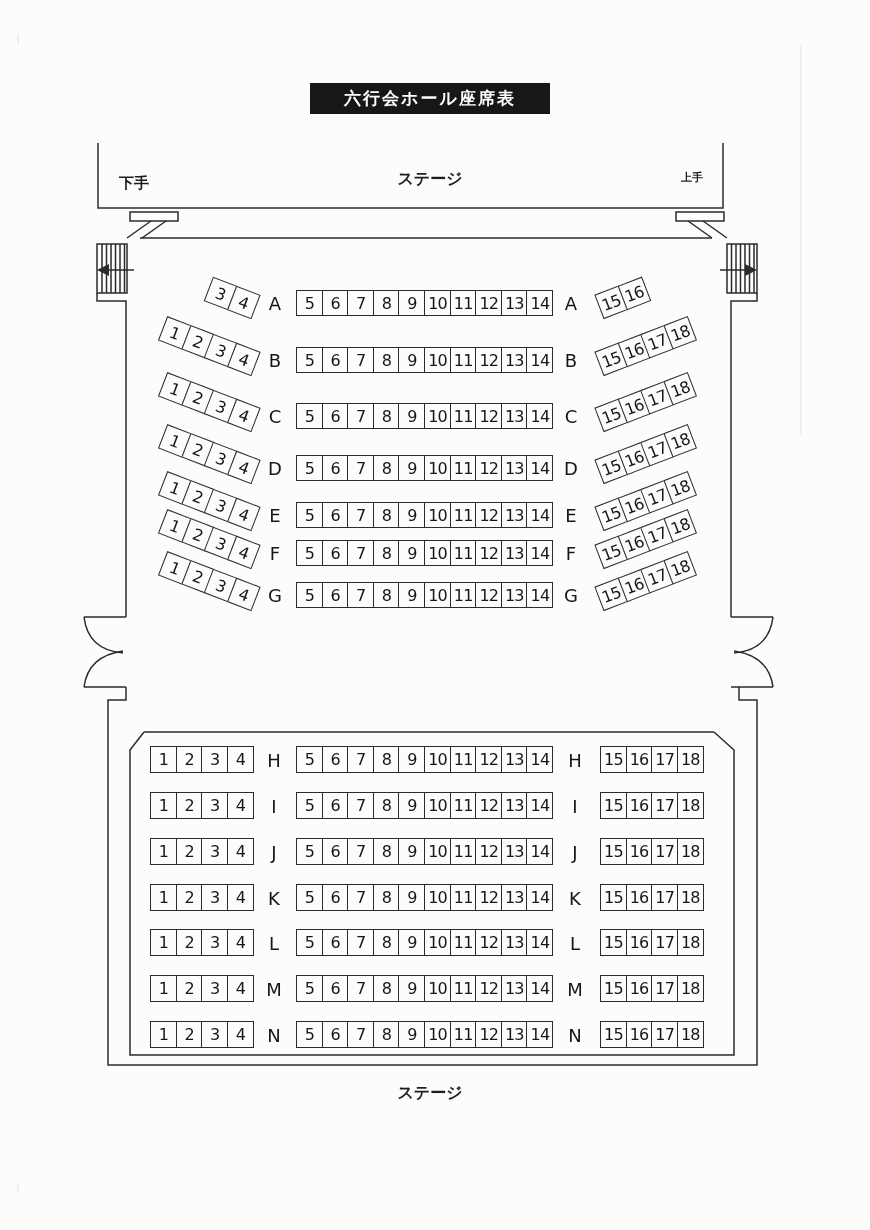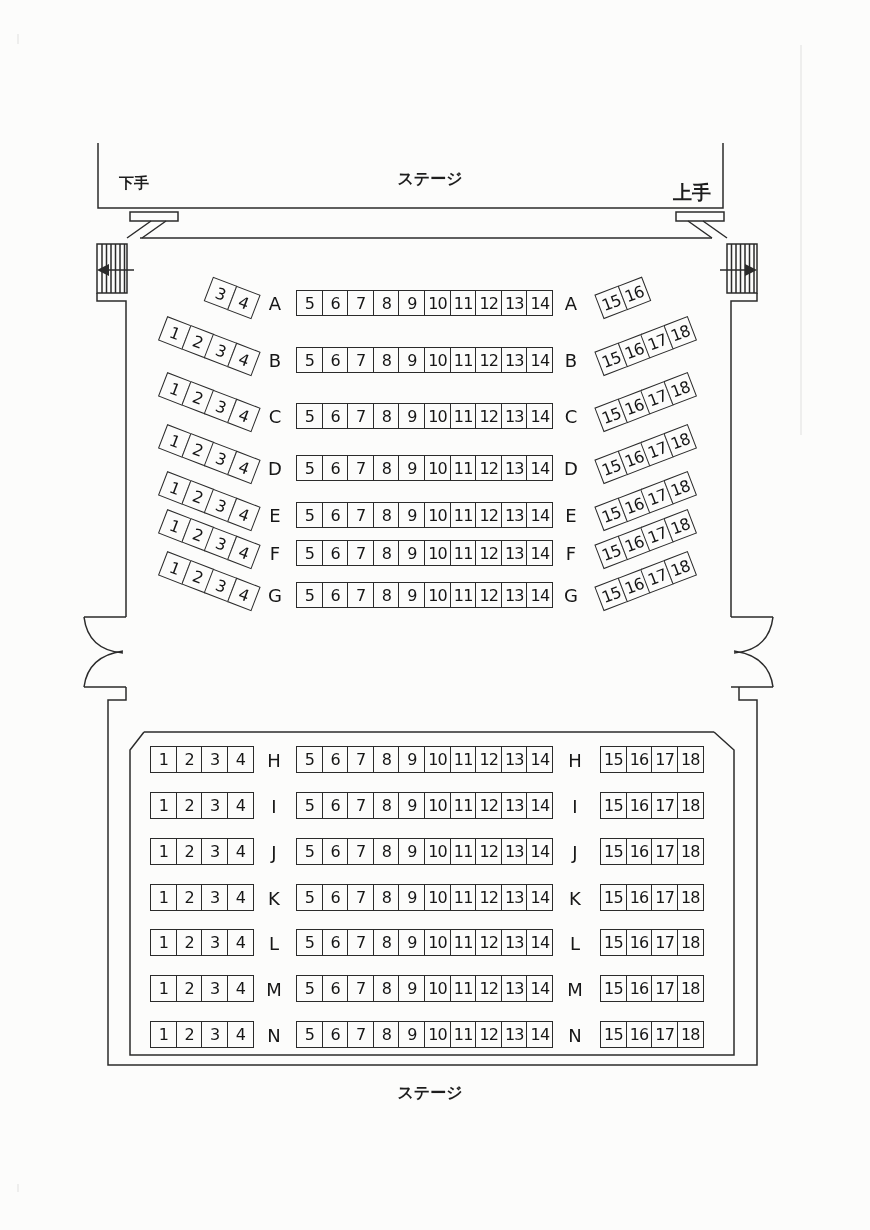--- a/index.html
+++ b/index.html
@@ -85,24 +85,27 @@
       <path d="M144 732 L714 732"></path>
       <path d="M144 732 L130 750 L130 1055 L734 1055 L734 750 L714 732"></path>
     </g>
 
     <g stroke="rgba(60,60,60,0.14)" stroke-width="1">
       <path d="M801 45 L801 435"></path>
       <path d="M18 34 L18 44 M18 1184 L18 1192"></path>
     </g>
   </svg>
 
+  <div class="banner" style="left:310px;top:83px;width:240px;height:31px;background:#171717;color:#ffffff;font-size:17px;">
+    <span>六行会ホール座席表</span>
+  </div>
 
   <div class="jplabel" style="left:430px;top:179px;font-size:16px;">ステージ</div>
   <div class="jplabel" style="left:134px;top:183px;font-size:15px;">下手</div>
-  <div class="jplabel" style="left:692px;top:193px;font-size:19px;">上手</div>
+  <div class="jplabel" style="left:692px;top:177px;font-size:11px;">上手</div>
   <div class="jplabel" style="left:430px;top:1093px;font-size:16px;">ステージ</div>
 
   <div id="seats">
       <div class="block" style="left: 205.4px; top: 294px; transform: rotate(21deg); transform-origin: 100% 50%;">
         <div class="seat" style="width: 26px; height: 26px;">3</div>
         <div class="seat" style="width: 26px; height: 26px;">4</div>
       </div>
       <div class="block" style="left: 296px; top: 290px;">
         <div class="seat" style="width: 27px; height: 26px;">5</div>
         <div class="seat" style="width: 27px; height: 26px;">6</div>

